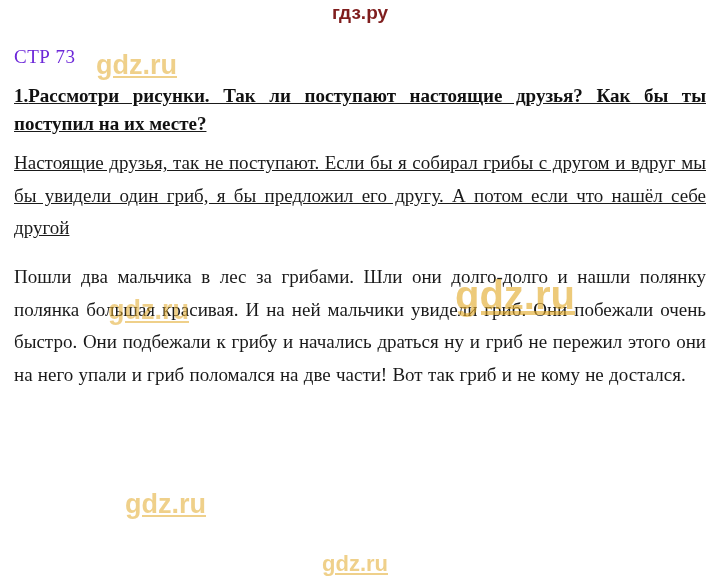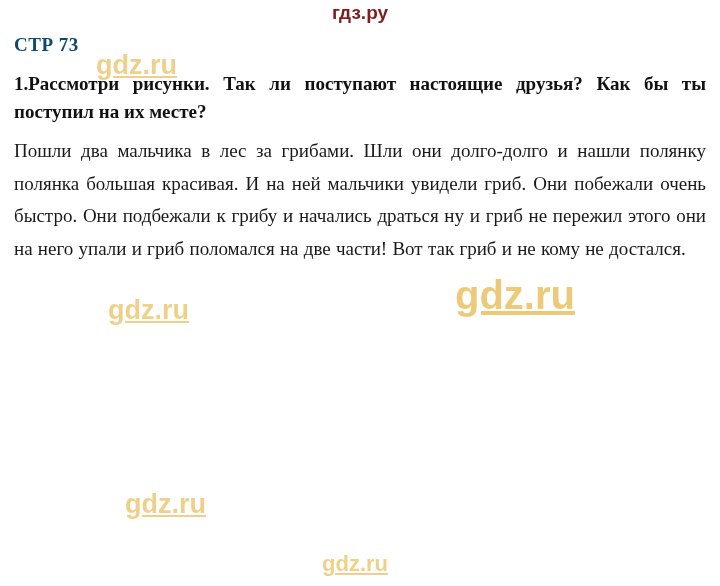--- a/index.html
+++ b/index.html
@@ -34,23 +34,23 @@
   }
   .content {
     position: absolute;
     top: 34px;
     left: 14px;
     width: 692px;
   }
   .page-label {
     font-family: "Liberation Serif", serif;
     font-size: 19px;
-    font-weight: bold;
-    color: #0c4a6e;
-    margin: 0 0 14px 0;
+    font-weight: normal;
+    color: #6d28d9;
+    margin: 12px 0 14px 0;
     letter-spacing: 0.5px;
   }
   .q-heading {
     font-family: "Liberation Serif", serif;
     font-size: 19px;
     font-weight: bold;
     color: #111;
     line-height: 1.45;
     margin: 0 0 10px 0;
     text-align: justify;
@@ -62,21 +62,21 @@
   .answer {
     font-family: "Liberation Serif", serif;
     font-size: 19px;
     line-height: 1.72;
     color: #1a1a1a;
     margin: 0 0 16px 0;
     text-align: justify;
     text-align-last: left;
     word-spacing: 0.5px;
   }
-  .block-1 { margin-bottom: 2px; }
+  .block-1 { margin-bottom: 2px; text-decoration: underline; }
   .block-2 .q-heading { margin-bottom: 12px; }
 
   
   .wm {
     position: absolute;
     font-family: "Liberation Sans", sans-serif;
     font-weight: bold;
     color: rgba(226, 169, 41, 0.55);
     pointer-events: none;
     user-select: none;
@@ -95,20 +95,21 @@
 <div class="page">
 
   <div class="site-logo">гдз.ру</div>
 
   <div class="content">
 
     <div class="page-label">СТР 73</div>
 
     <div class="block-1">
       <p class="q-heading"><span class="num">1.</span><span>Рассмотри рисунки. Так ли поступают настоящие друзья? Как бы ты поступил на их месте?</span></p>
+      <p class="answer">Настоящие друзья, так не поступают. Если бы я собирал грибы с другом и вдруг мы бы увидели один гриб, я бы предложил его другу. А потом если что нашёл себе другой</p>
     </div>
 
     <div class="block-2">
       <p class="answer">Пошли два мальчика в лес за грибами. Шли они долго-долго и нашли полянку полянка большая красивая. И на ней мальчики увидели гриб. Они побежали очень быстро. Они подбежали к грибу и начались драться ну и гриб не пережил этого они на него упали и гриб поломался на две части! Вот так гриб и не кому не достался.</p>
     </div>
 
   </div>
 
   <div class="wm wm-1">gdz.ru</div>
   <div class="wm wm-2">gdz.ru</div>

